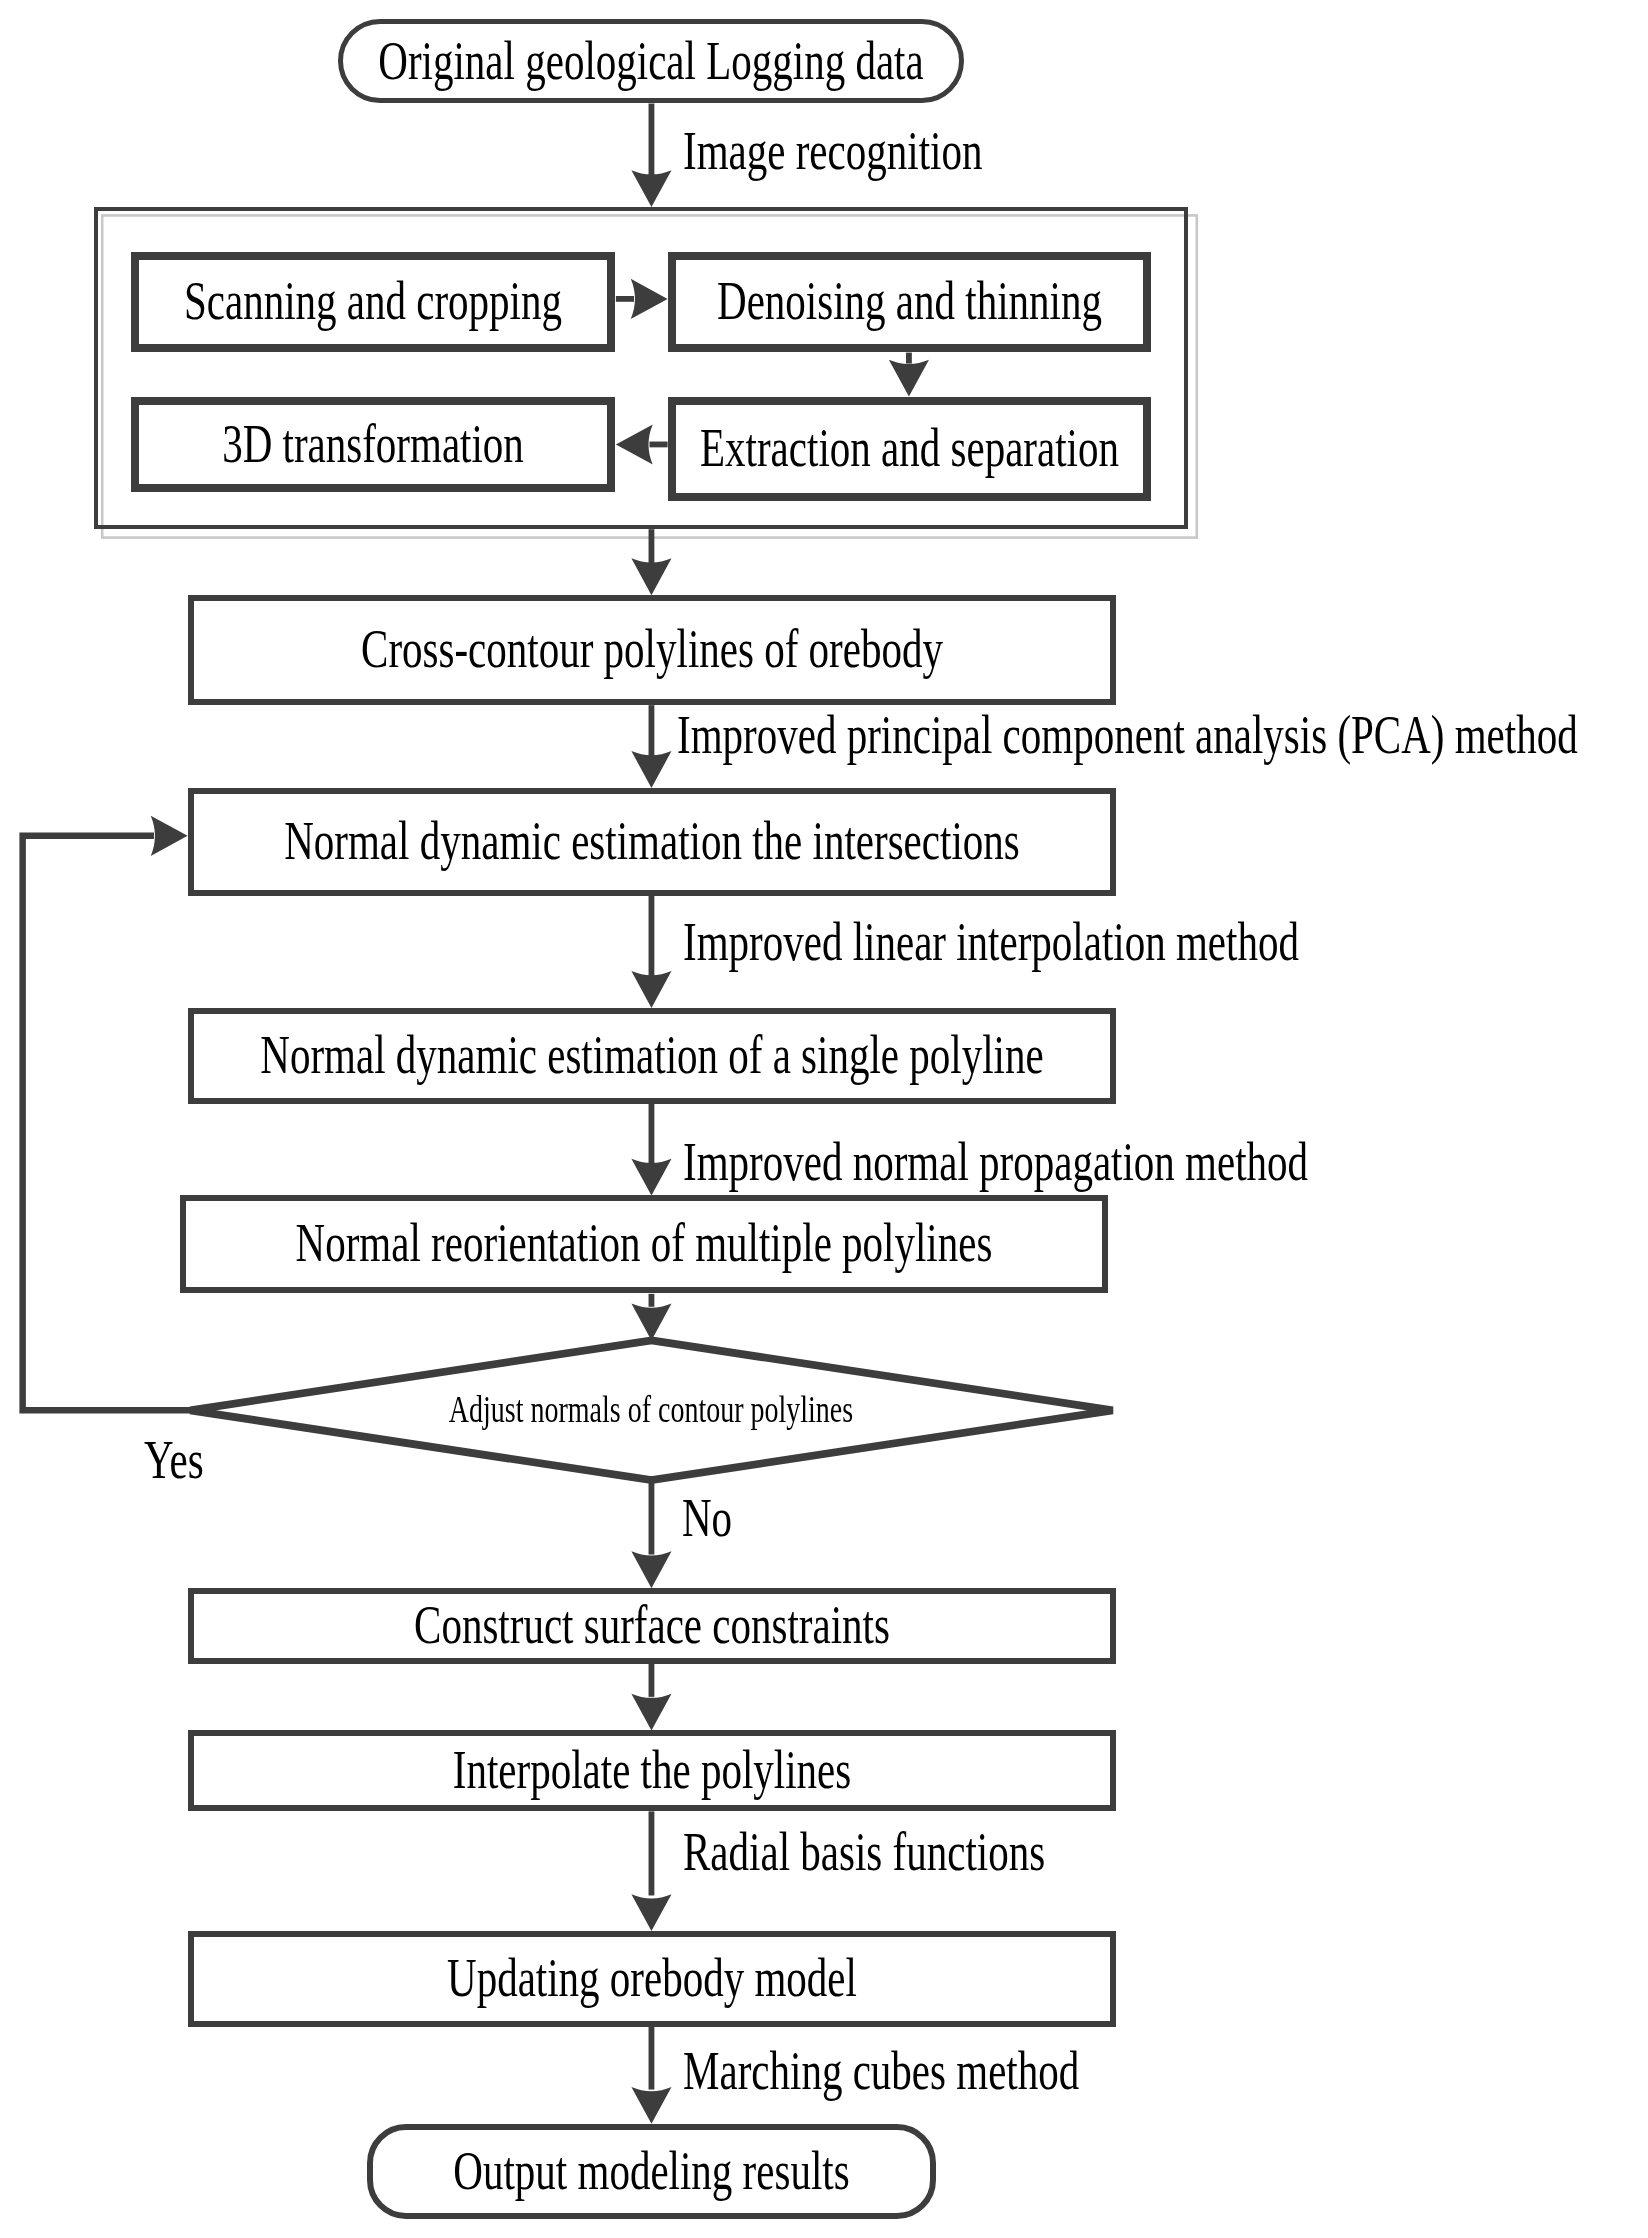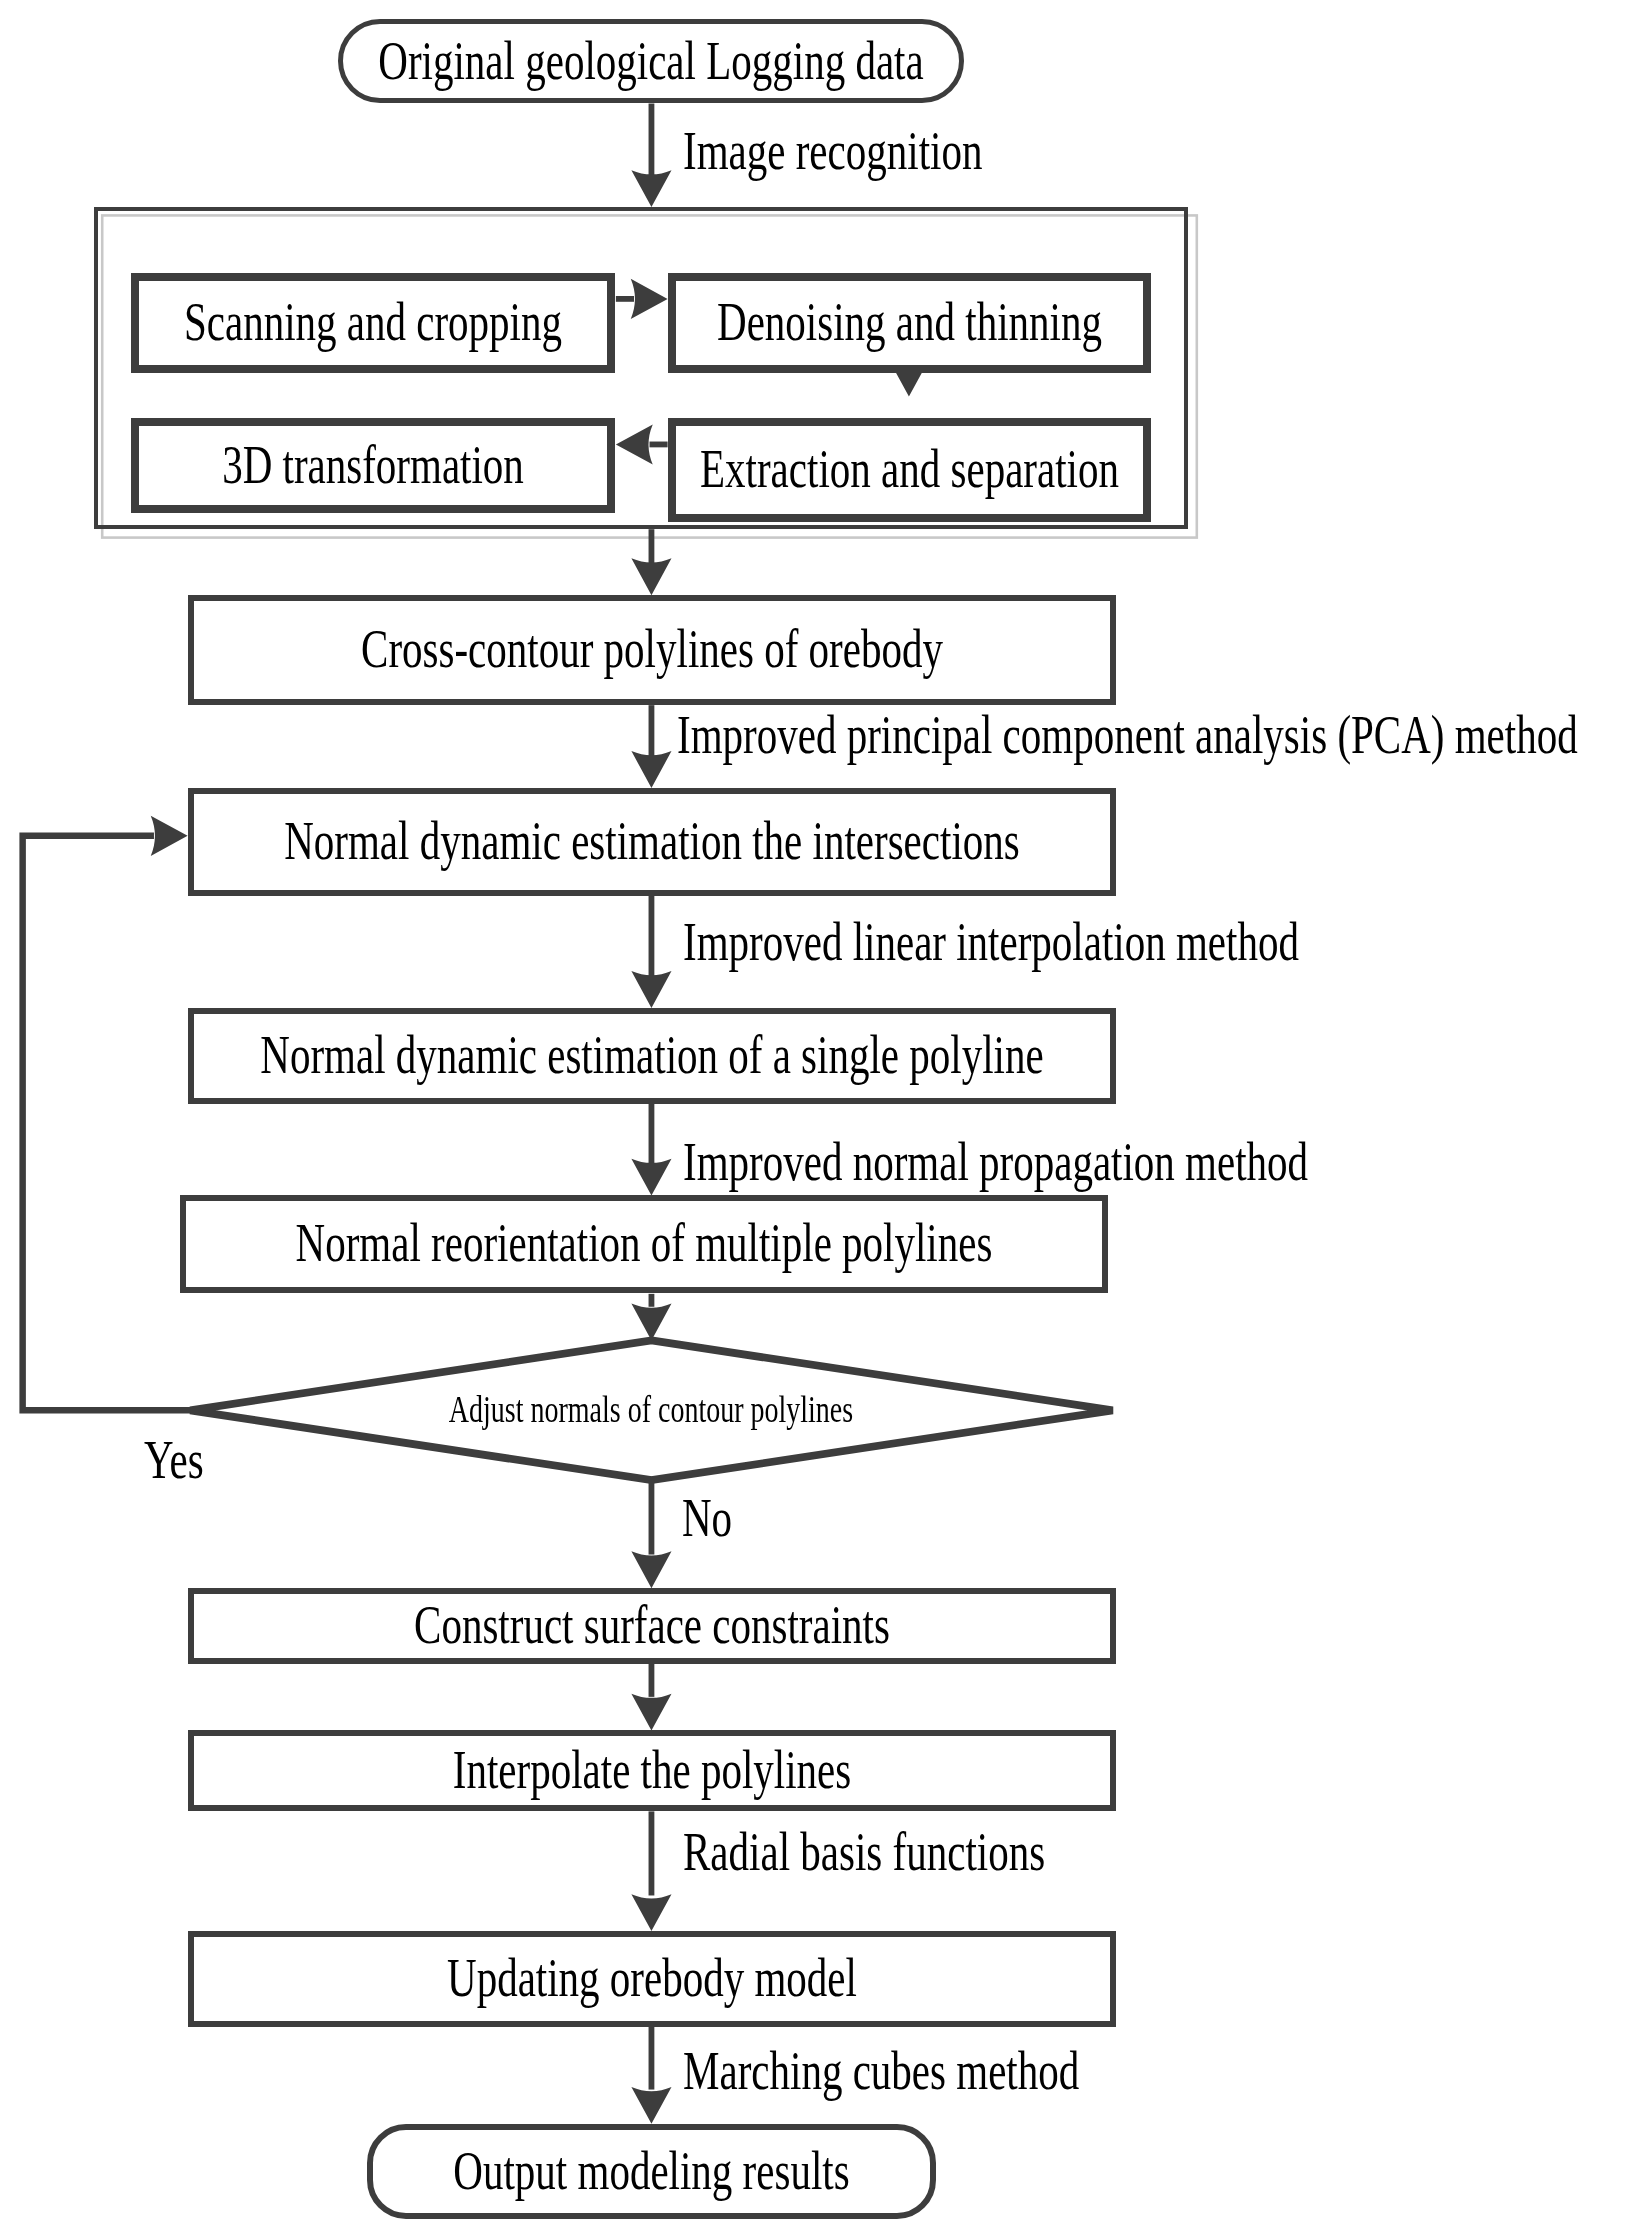--- a/index.html
+++ b/index.html
@@ -18,21 +18,21 @@
   .layer{position:absolute;left:0;top:0;width:1649px;height:2239px;z-index:0;}
   .node{
     position:absolute;box-sizing:border-box;background:var(--bg);
     display:flex;align-items:center;justify-content:center;text-align:center;
     z-index:2;font-size:41px;line-height:1.05;white-space:nowrap;
   }
   .tall{display:inline-block;transform:scaleY(1.33);transform-origin:50% 50%;}
   .stadium{border:5.8px solid var(--line);border-radius:47px;}
   .stadium.out{border-width:6.5px;border-radius:39px;}
   .frame{background:transparent;border:4.5px solid var(--line);z-index:1;}
-  .sub{border:8.4px solid var(--line);margin-top:21px;}
+  .sub{border:8.4px solid var(--line);}
   .main{border:6.5px solid var(--line);}
   .lbl{
     position:absolute;z-index:2;font-size:41px;line-height:41px;white-space:nowrap;
     transform:scaleY(1.33);transform-origin:0 50%;
   }
   .dtext{
     position:absolute;z-index:2;display:flex;align-items:center;justify-content:center;
     font-size:28px;white-space:nowrap;
   }
   svg .shaft{stroke:var(--line);stroke-width:9;fill:none;}

